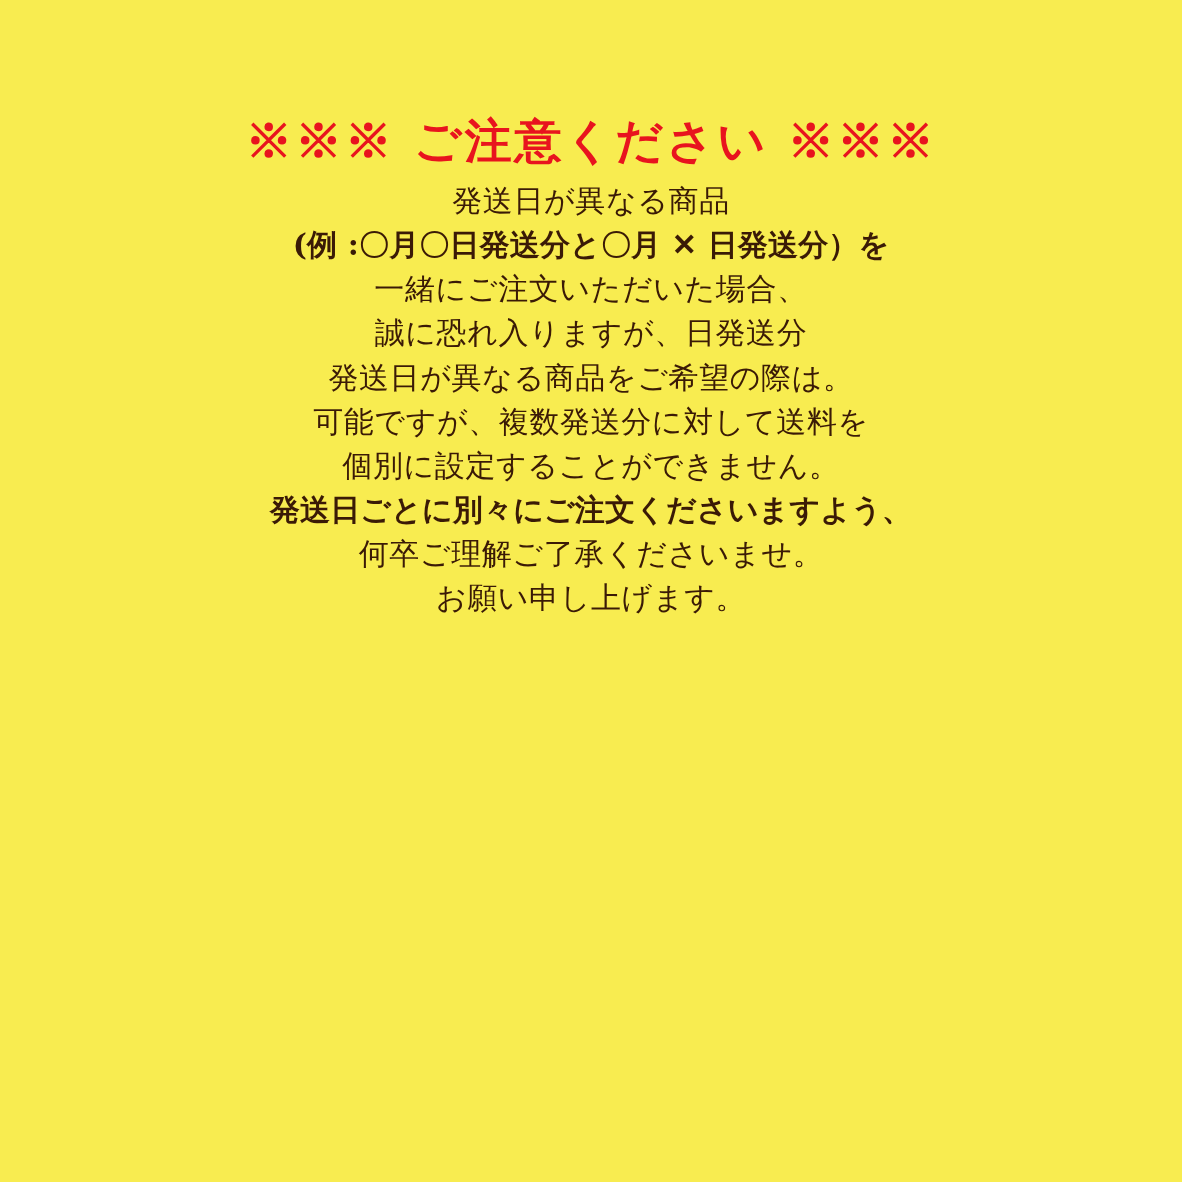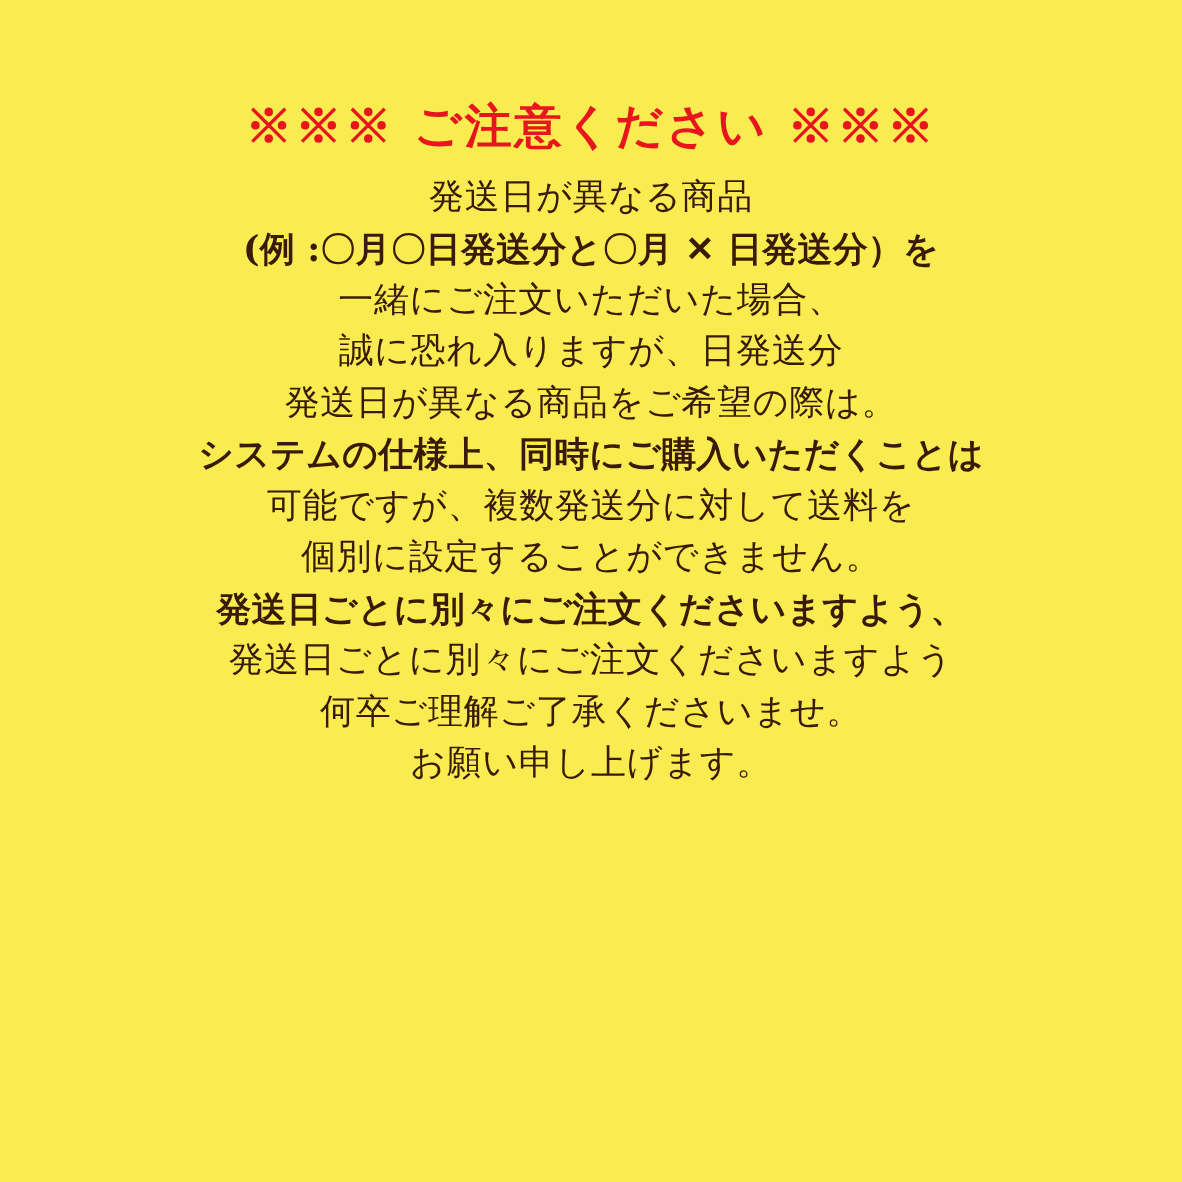--- a/index.html
+++ b/index.html
@@ -25,29 +25,29 @@
     padding-top: 96px;
   }
   .notice-heading {
     color: #e8141e;
     font-size: 47px;
     line-height: 1.28;
     letter-spacing: 0.06em;
     font-weight: 700;
     text-align: center;
     white-space: nowrap;
-    margin: 0 0 8px 0;
+    margin: 15px 0 8px 0;
   }
   .notice-body {
     color: #3a1a06;
-    font-size: 35px;
+    font-size: 30px;
     line-height: 1.47;
     letter-spacing: 0.02em;
     text-align: center;
-    margin: 7px;
+    margin: 0;
     padding: 0;
     list-style: none;
   }
   .notice-line {
     display: block;
     white-space: nowrap;
     font-weight: 500;
   }
   .notice-line.wide {
     letter-spacing: 0.005em;
@@ -58,21 +58,19 @@
 <body>
 
 <div class="notice-card">
   <h1 class="notice-heading">※※※ ご注意ください ※※※</h1>
   <div class="notice-body">
     <span class="notice-line">発送日が異なる商品</span>
     <span class="notice-line wide">(例 :〇月〇日発送分と〇月 ✕ 日発送分）を</span>
     <span class="notice-line">一緒にご注文いただいた場合、</span>
     <span class="notice-line">誠に恐れ入りますが、日発送分</span>
     <span class="notice-line">発送日が異なる商品をご希望の際は。</span>
-    <span class="notice-line wide">システムの仕様上、同時にご購入いただくことは</span>
     <span class="notice-line">可能ですが、複数発送分に対して送料を</span>
     <span class="notice-line">個別に設定することができません。</span>
     <span class="notice-line wide">発送日ごとに別々にご注文くださいますよう、</span>
-    <span class="notice-line">発送日ごとに別々にご注文くださいますよう</span>
     <span class="notice-line">何卒ご理解ご了承くださいませ。</span>
     <span class="notice-line">お願い申し上げます。</span>
   </div>
 </div>
 
 </body></html>

